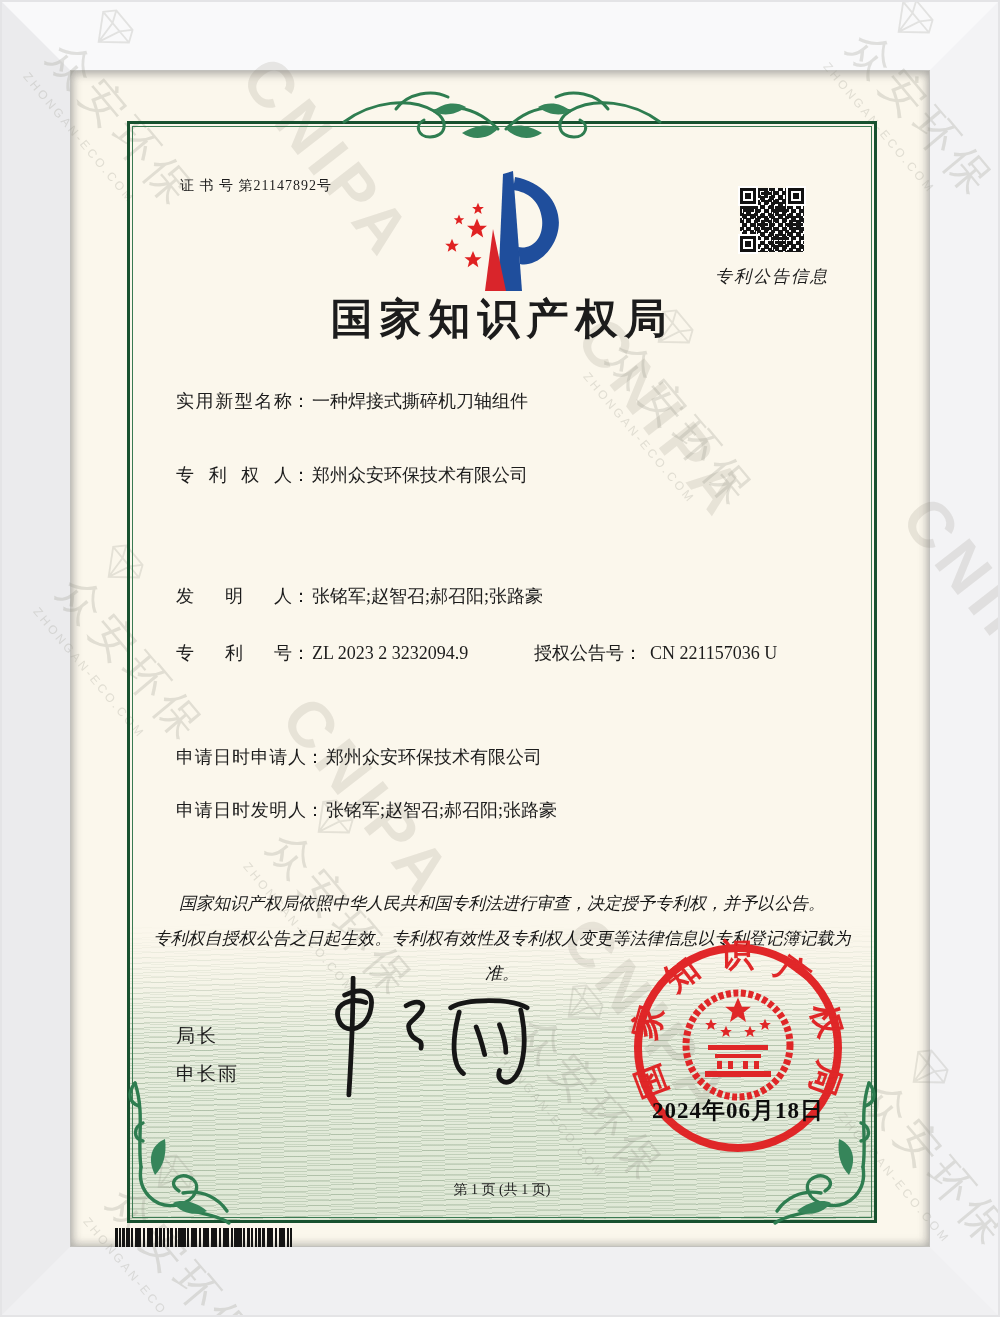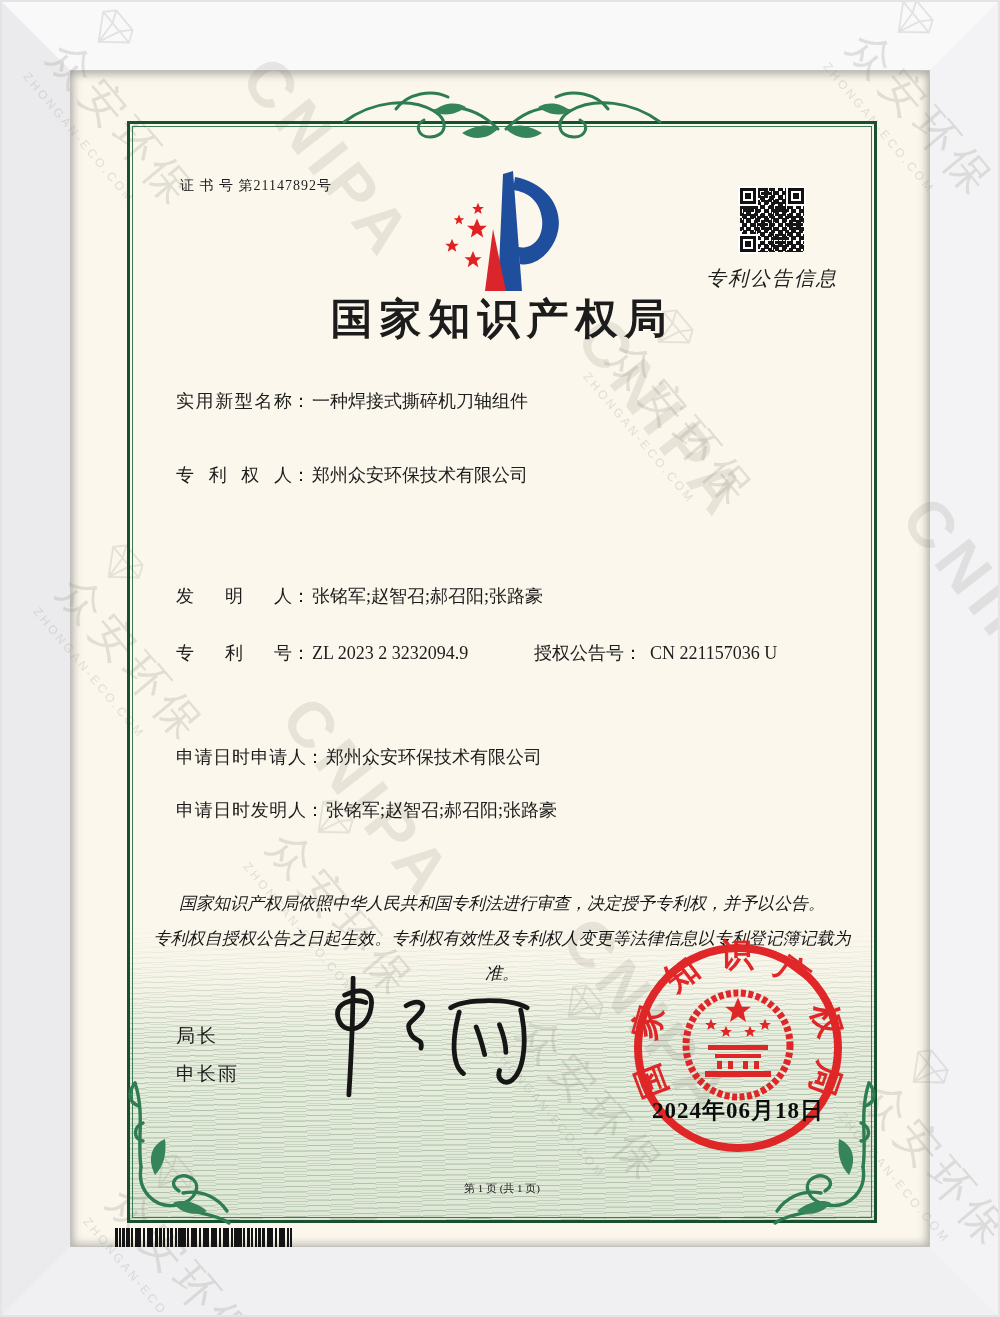--- a/index.html
+++ b/index.html
@@ -48,39 +48,39 @@
   
   .content{position:absolute;inset:0;z-index:4;color:#1c1c1c;}
   .abs{position:absolute;}
   .certno{left:109px;top:106px;font-size:14px;letter-spacing:1px;}
   .title{left:56px;top:220px;width:750px;text-align:center;font-size:42px;font-weight:bold;letter-spacing:7px;}
   .qr{left:669px;top:117px;width:64px;height:64px;background:
         repeating-conic-gradient(#151515 0% 25%, rgba(0,0,0,0) 0% 50%) 0px 0px/7px 7px,
         repeating-conic-gradient(#151515 0% 25%, #ffffff 0% 50%) 2px 3px/9px 9px;}
   .qrf{position:absolute;width:16px;height:16px;box-sizing:border-box;border:3px solid #111;background:#fff;box-shadow:0 0 0 2px #fff;}
   .qrf::after{content:"";position:absolute;inset:2px;background:#111;}
-  .qr-label{left:620px;top:194px;width:162px;text-align:center;font-size:20px;letter-spacing:2px;font-style:italic;}
+  .qr-label{left:620px;top:194px;width:162px;text-align:center;font-size:17px;letter-spacing:2px;font-style:italic;}
 
   .frow{left:105px;font-size:18px;line-height:1.35;}
   .flabel{display:inline-block;width:116px;text-align:justify;text-align-last:justify;vertical-align:top;}
   .flabel.wide{width:130px;}
   .fcolon{display:inline-block;vertical-align:top;}
   .fvalue{display:inline-block;margin-left:2px;vertical-align:top;}
   .fvalue.addr{width:520px;line-height:1.65;}
   .fcol2{position:absolute;left:358px;top:0;white-space:nowrap;}
   .fcol2 .fvalue{margin-left:8px;}
 
   .notice{left:78px;top:816px;width:706px;text-align:center;font-size:17px;font-style:italic;line-height:2.05;color:#161616;}
   .director{left:105px;top:952px;font-size:19px;letter-spacing:2px;}
   .director2{left:105px;top:990px;font-size:19px;letter-spacing:2px;}
   .sig{left:232px;top:905px;}
 
   .seal{left:552px;top:862px;width:230px;height:230px;}
   .seal-date{left:552px;top:1024px;width:230px;text-align:center;font-size:23px;font-weight:600;color:#0d0d0d;letter-spacing:1px;}
-  .pagefoot{left:56px;top:1110px;width:750px;text-align:center;font-size:11px;color:#222;}
+  .pagefoot{left:56px;top:1110px;width:750px;text-align:center;font-size:14px;color:#222;}
   .barcode{left:44px;top:1157px;width:177px;height:19px;background:
       repeating-linear-gradient(90deg,#141414 0 2px,rgba(0,0,0,0) 2px 4px),
       repeating-linear-gradient(90deg,#141414 0 1px,rgba(0,0,0,0) 1px 7px),
       repeating-linear-gradient(90deg,#141414 0 3px,rgba(0,0,0,0) 3px 11px);}
 </style>
 </head>
 <body>
 
 <div class="stage">
 

